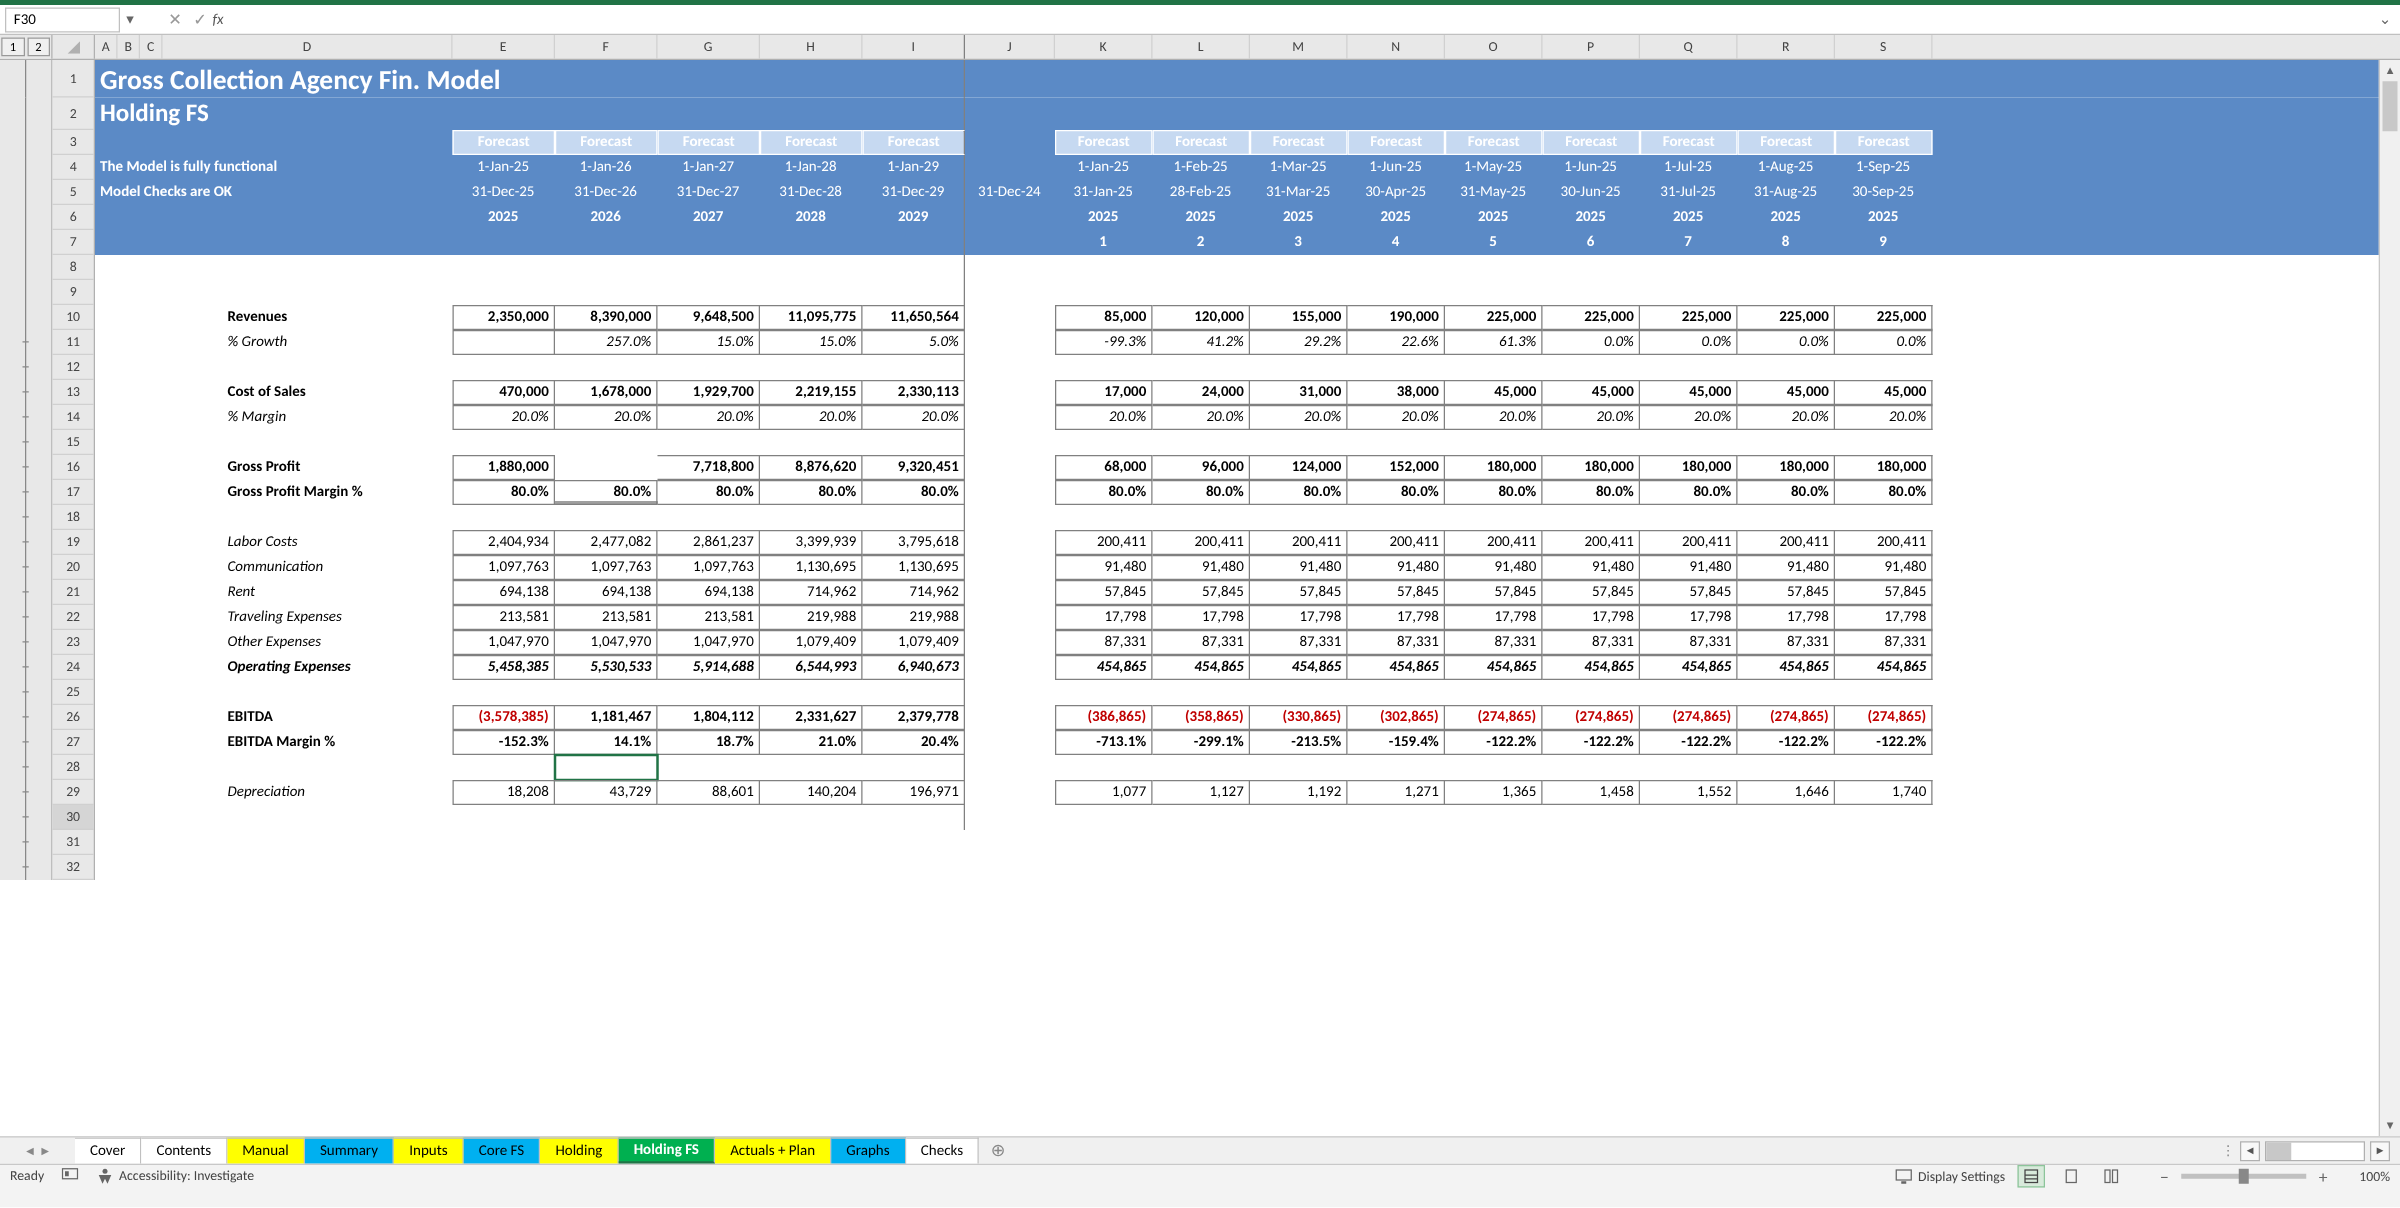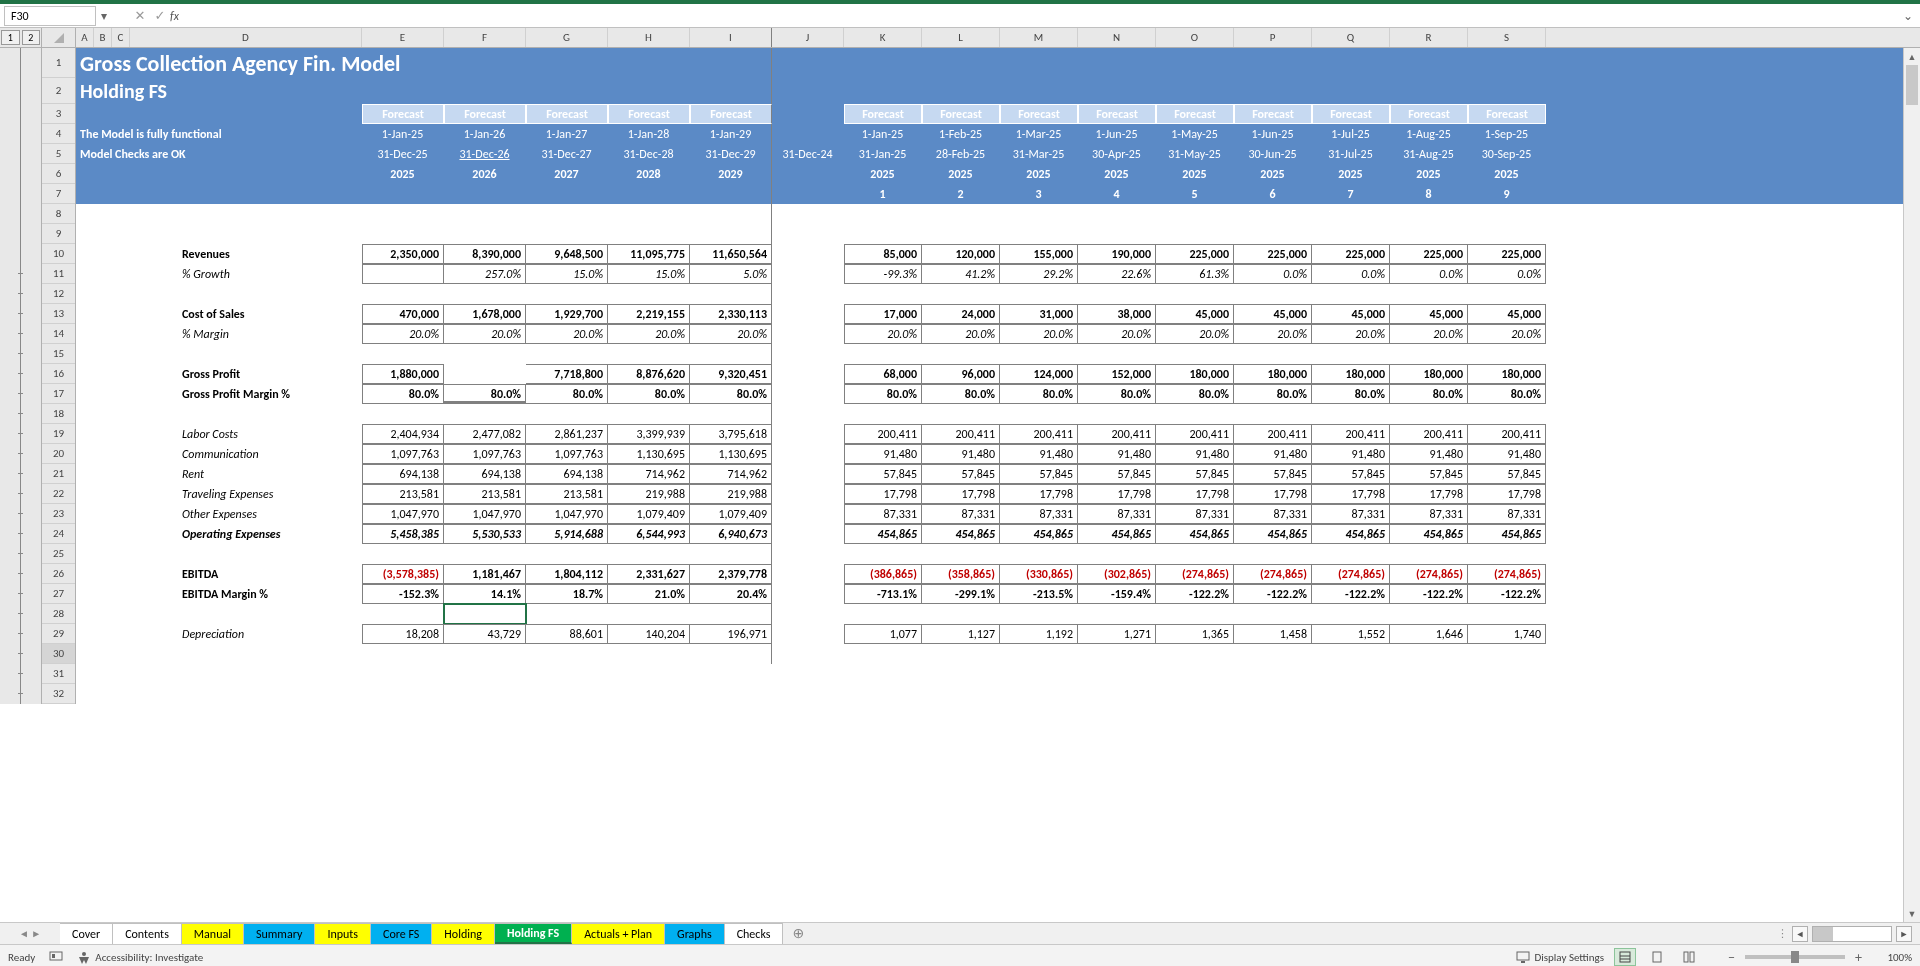--- a/index.html
+++ b/index.html
@@ -90,21 +90,21 @@
   .tab.yellow { background:#ffff00; }
   .tab.cyan { background:#00b0f0; color:#000; }
   .tab.active { background:#00b050; color:#fff; font-weight:bold; border-bottom:2px solid #217346; }
   .tab-new { width:30px; display:flex; align-items:center; justify-content:center; color:#888; font-size:14px; cursor:pointer; }
   .tabs-scroll { flex:1; display:flex; align-items:center; justify-content:flex-end; padding-right:8px; gap:4px; }
   .sb-btn { width:16px; height:16px; border:1px solid #b0b0b0; background:#f8f8f8; font-size:9px; display:flex; align-items:center; justify-content:center; color:#555; }
   .sb-track { width:80px; height:16px; border:1px solid #b0b0b0; background:#fff; position:relative; }
   .sb-thumb { position:absolute; height:14px; background:#c8c8c8; }
 
   
-  .status { height:22px; background:#f3f3f3; border-top:1px solid #c8c8c8; display:flex; align-items:flex-end; padding:0 8px; font-size:11px; color:#444; }
+  .status { height:35px; background:#f3f3f3; border-top:1px solid #c8c8c8; display:flex; align-items:flex-start; padding:0 8px; font-size:11px; color:#444; }
   .status .left { display:flex; align-items:center; gap:14px; }
   .status .spacer { flex:1; }
   .status .right { display:flex; align-items:center; gap:10px; }
   .status .viewbtn { width:22px; height:18px; border:1px solid transparent; display:flex; align-items:center; justify-content:center; color:#555; }
   .status .viewbtn.active { background:#d8eadb; border-color:#8cc49a; }
   .status .zoom-slider { width:100px; height:4px; background:#c0c0c0; position:relative; }
   .status .zoom-thumb { position:absolute; top:-4px; width:8px; height:12px; background:#888; left:46px; }
   .status svg { width:14px; height:14px; }
 
   .window-top { height:4px; background:#217346; }
@@ -294,21 +294,21 @@
             <div class="cell hdrcenter" style="width: 78px;">1-Jun-25</div>
             <div class="cell hdrcenter" style="width: 78px;">1-May-25</div>
             <div class="cell hdrcenter" style="width: 78px;">1-Jun-25</div>
             <div class="cell hdrcenter" style="width: 78px;">1-Jul-25</div>
             <div class="cell hdrcenter" style="width: 78px;">1-Aug-25</div>
             <div class="cell hdrcenter" style="width: 78px;">1-Sep-25</div>
           </div>
           <div class="cellrow bluefill">
             <div class="cell hdrbold" style="width: 286px;">Model Checks are OK</div>
             <div class="cell hdrcenter" style="width: 82px;">31-Dec-25</div>
-            <div class="cell hdrcenter" style="width: 82px; text-decoration: underline;">31-Dec-26</div>
+            <div class="cell hdrcenter" style="width: 82px;">31-Dec-26</div>
             <div class="cell hdrcenter" style="width: 82px;">31-Dec-27</div>
             <div class="cell hdrcenter" style="width: 82px;">31-Dec-28</div>
             <div class="cell hdrcenter freeze-line" style="width: 82px;">31-Dec-29</div>
             <div class="cell hdrcenter" style="width: 72px;">31-Dec-24</div>
             <div class="cell hdrcenter" style="width: 78px;">31-Jan-25</div>
             <div class="cell hdrcenter" style="width: 78px;">28-Feb-25</div>
             <div class="cell hdrcenter" style="width: 78px;">31-Mar-25</div>
             <div class="cell hdrcenter" style="width: 78px;">30-Apr-25</div>
             <div class="cell hdrcenter" style="width: 78px;">31-May-25</div>
             <div class="cell hdrcenter" style="width: 78px;">30-Jun-25</div>

